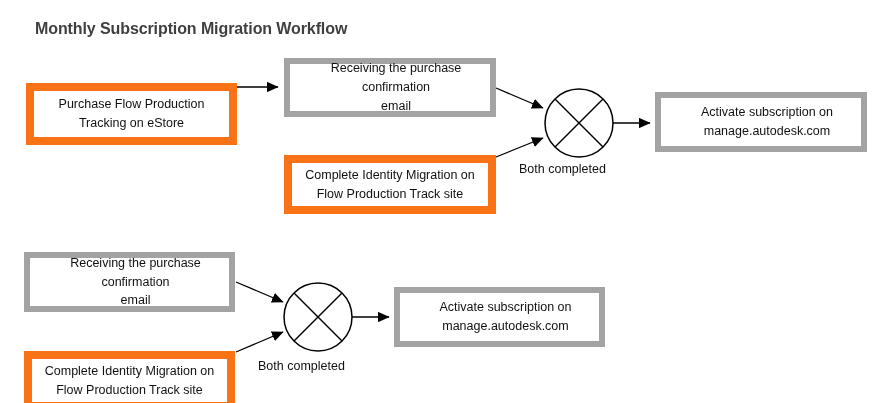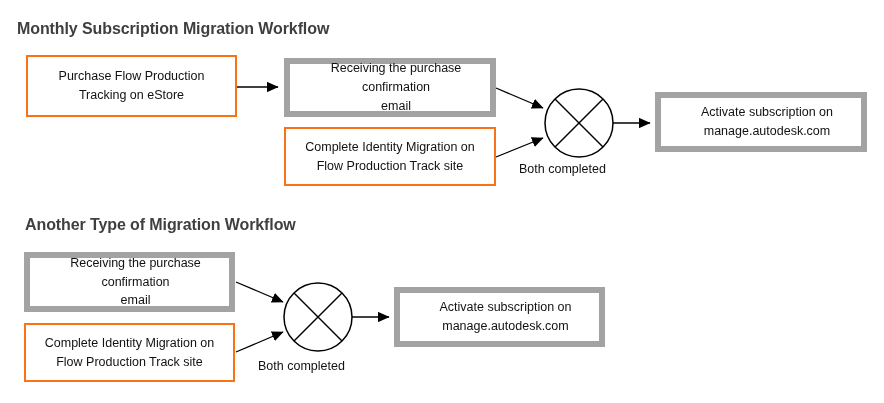--- a/index.html
+++ b/index.html
@@ -37,21 +37,21 @@
     display: flex;
     align-items: center;
     justify-content: center;
     text-align: center;
     white-space: pre-line;
     font-size: 12.5px;
     line-height: 1.5;
     color: #111111;
   }
   .box.thin { border: 6px solid #a3a3a3; padding-left: 12px; }
-  .box.thick { border: 2px solid #f97316; }
+  .box.thick { border: 8px solid #f97316; margin-top: 28px; }
   .gateway-label {
     position: absolute;
     width: 120px;
     font-size: 12.5px;
     color: #111111;
     white-space: nowrap;
   }
 </style>
 </head>
 <body>
@@ -84,37 +84,36 @@
       <line x1="352" y1="317" x2="389" y2="317" marker-end="url(#arrowhead)"></line>
     </g>
 
     <g stroke="#000000" stroke-width="1.5" fill="#ffffff">
       <circle cx="318" cy="317" r="34"></circle>
       <line x1="294" y1="293" x2="342" y2="341"></line>
       <line x1="294" y1="341" x2="342" y2="293"></line>
     </g>
   </svg>
 
-  <div class="section-title" style="left:17px; top:20px;">Monthly Subscription Migration Workflow</div>
+  <div class="section-title" style="left:35px; top:20px;">Monthly Subscription Migration Workflow</div>
 
   <div class="box thick" style="left:26px; top:55px; width:211px; height:62px;">Purchase Flow Production
 Tracking on eStore</div>
 
   <div class="box thin" style="left:284px; top:58px; width:212px; height:59px;">Receiving the purchase confirmation
 email</div>
 
   <div class="box thick" style="left:284px; top:127px; width:212px; height:59px;">Complete Identity Migration on
 Flow Production Track site</div>
 
   <div class="gateway-label" style="left:519px; top:162px;">Both completed</div>
 
   <div class="box thin" style="left:655px; top:92px; width:212px; height:60px;">Activate subscription on
 manage.autodesk.com</div>
 
-  <div class="section-title" style="left:25px; top:216px;">Another Type of Migration Workflow</div>
 
   <div class="box thin" style="left:24px; top:252px; width:211px; height:60px;">Receiving the purchase confirmation
 email</div>
 
   <div class="box thick" style="left:24px; top:323px; width:211px; height:59px;">Complete Identity Migration on
 Flow Production Track site</div>
 
   <div class="gateway-label" style="left:258px; top:359px;">Both completed</div>
 
   <div class="box thin" style="left:394px; top:287px; width:211px; height:60px;">Activate subscription on

